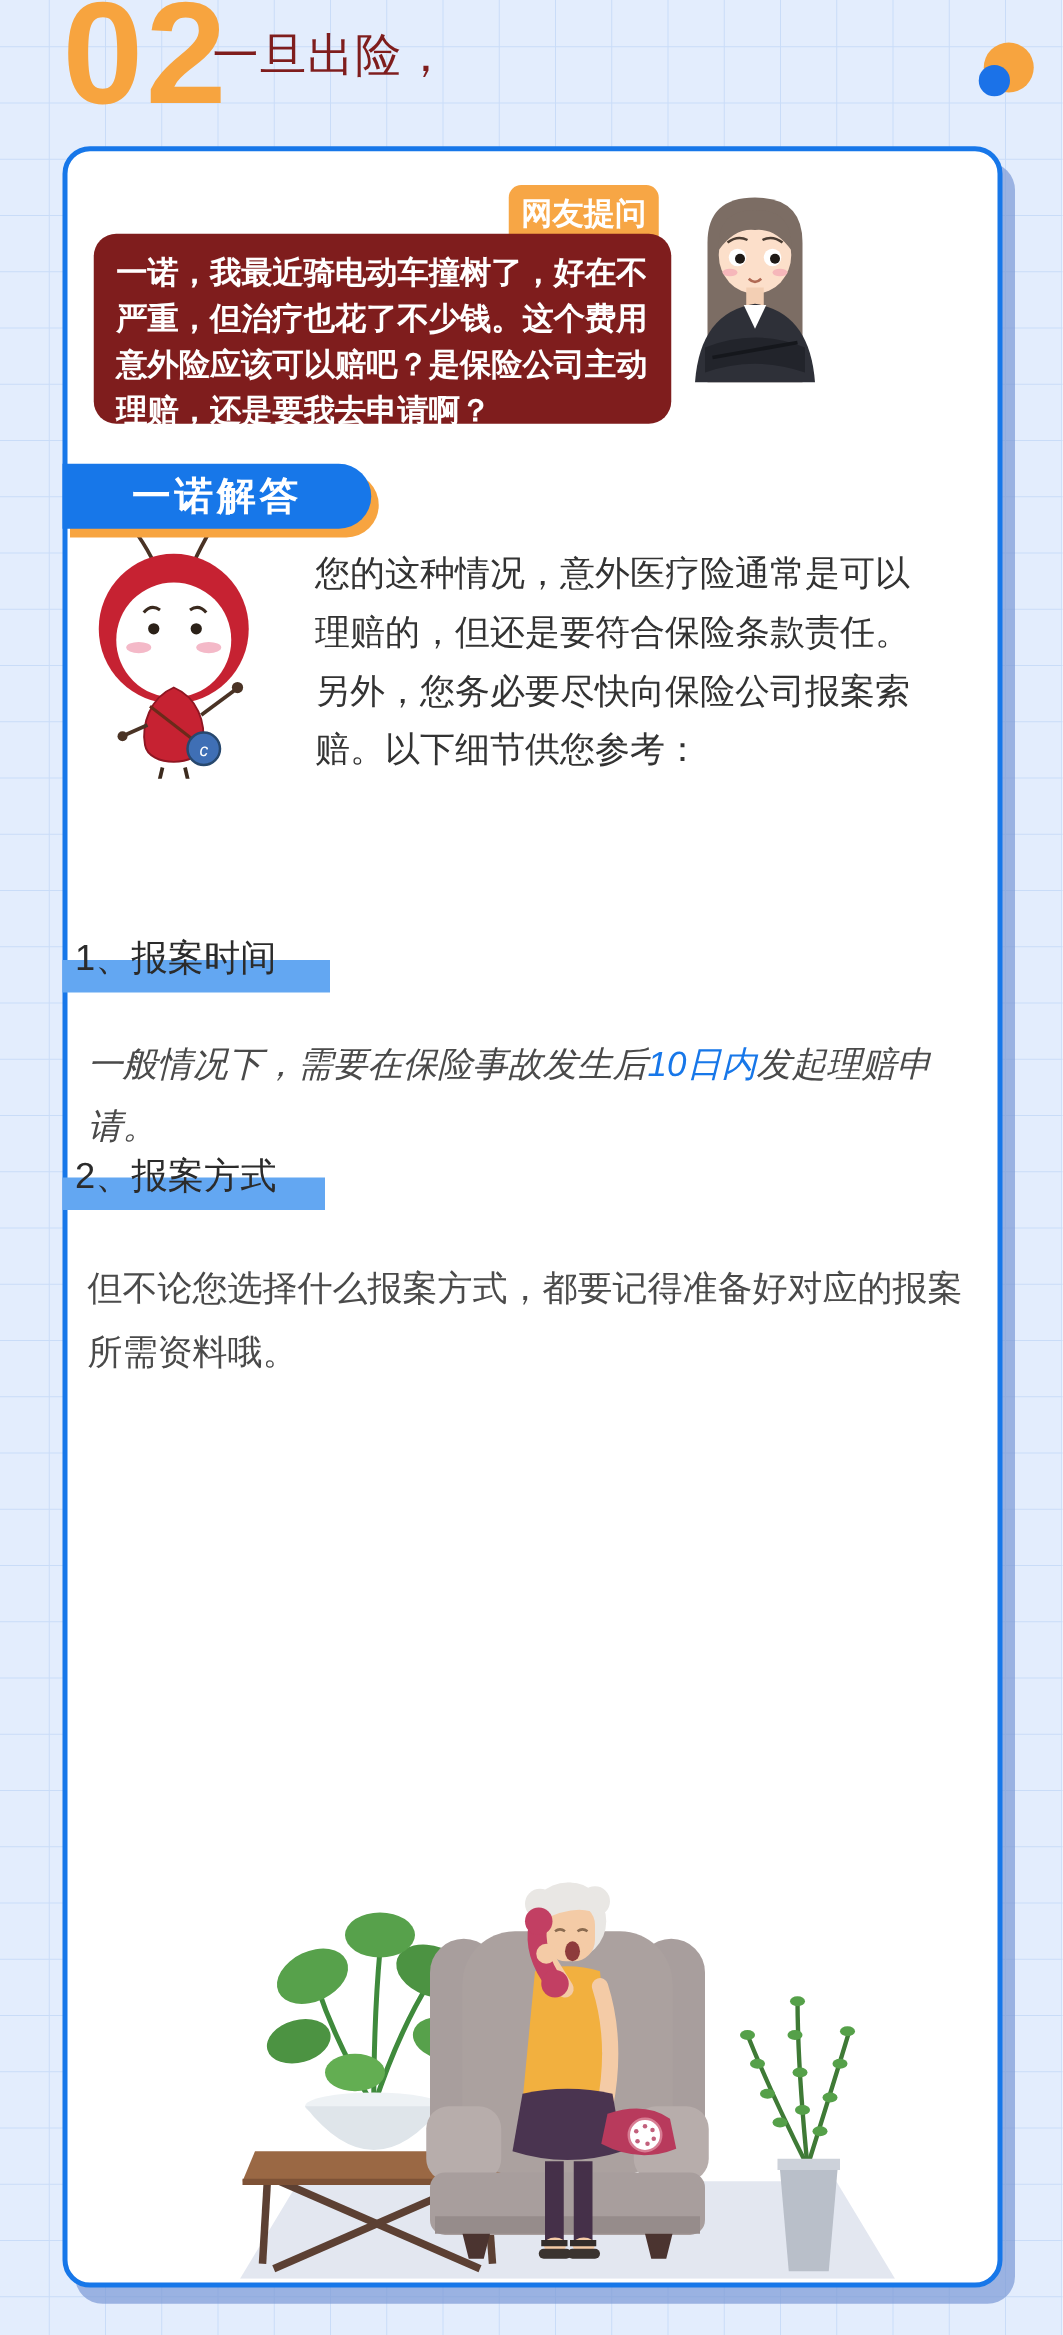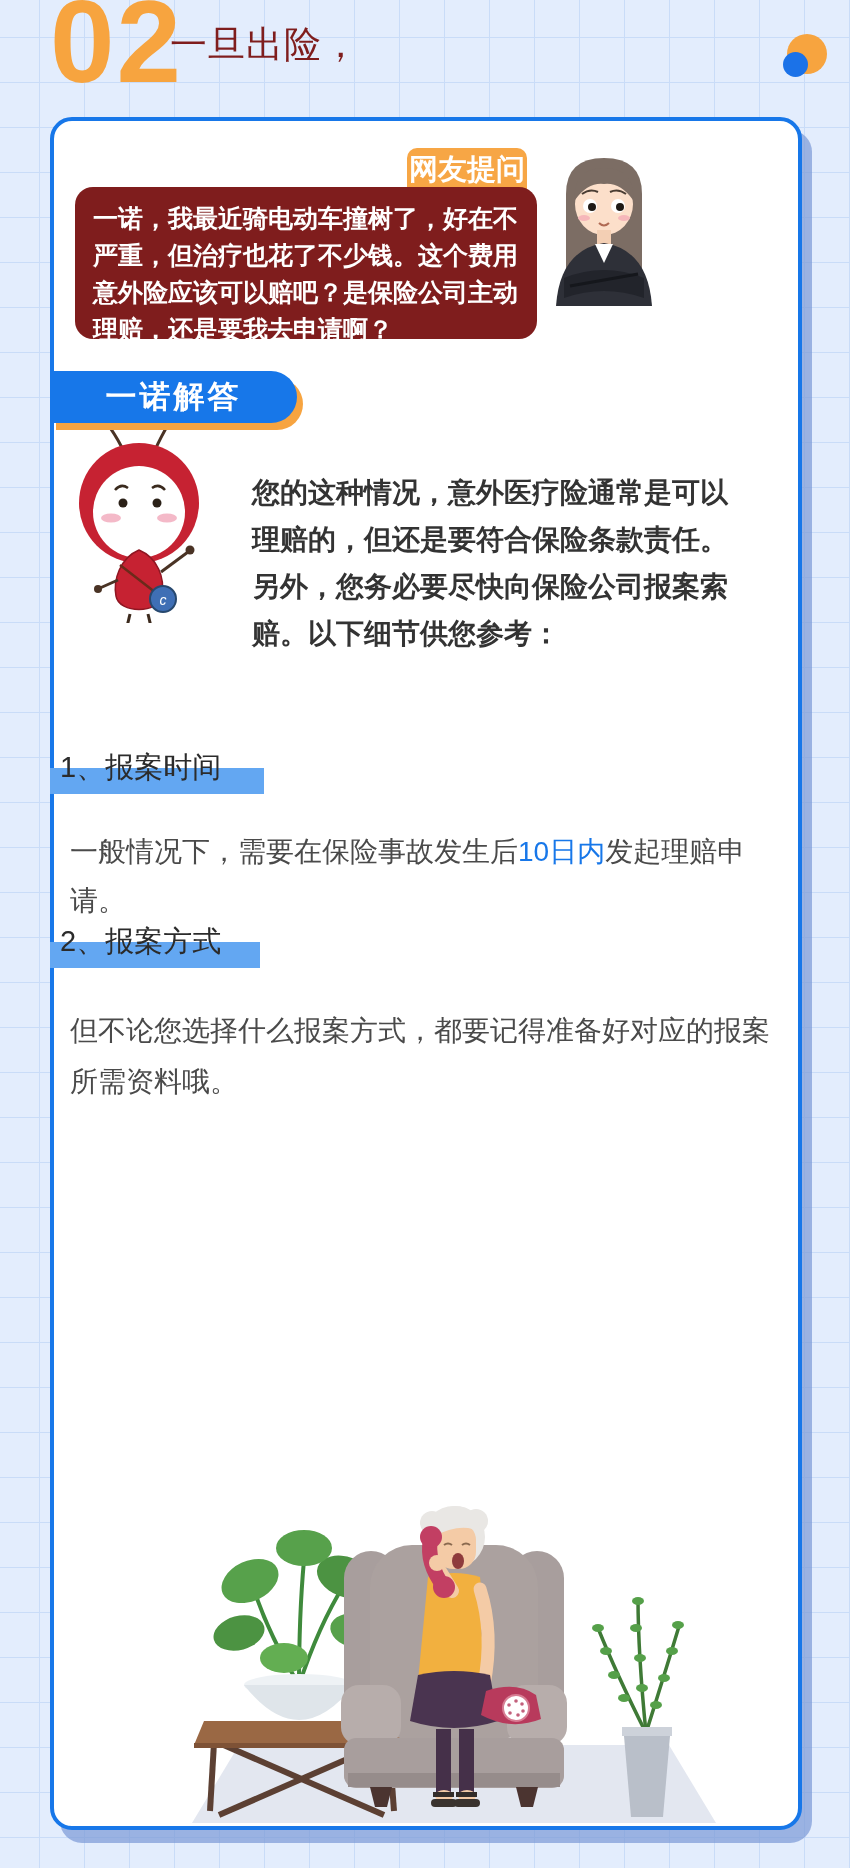--- a/index.html
+++ b/index.html
@@ -31,56 +31,56 @@
   .card{
     left:50px;top:117px;width:752px;height:1713px;box-sizing:border-box;
     background:#ffffff;border:4px solid #1777E9;border-radius:22px;
     box-shadow:10px 13px 0 rgba(122,153,214,.7);
     z-index:3;overflow:visible;
   }
 
   
   .q-tab{
     left:353px;top:27px;width:120px;height:44px;background:#F7A645;
-    border-radius:10px 10px 0 0;color:#fff;font-weight:bold;font-size:29px;
+    border-radius:10px 10px 0 0;color:#fff;font-weight:bold;font-size:25px;
     display:flex;align-items:center;justify-content:center;z-index:4;
   }
   .q-bubble{
     left:21px;top:66px;width:462px;height:152px;background:#7f1d1d;
     border-radius:18px;z-index:5;box-sizing:border-box;padding:13px 18px;
     color:#ffffff;font-weight:bold;font-size:25px;line-height:37px;
   }
   .avatar{left:488px;top:25px;width:124px;height:160px;}
 
   
   .a-badge{
     left:-4px;top:250px;width:247px;height:52px;background:#1777E9;
     border-radius:0 26px 26px 0;box-shadow:6px 7px 0 #F7A440;
     display:flex;align-items:center;justify-content:center;
     color:#fff;font-weight:bold;font-size:31px;letter-spacing:3px;z-index:6;
   }
 
   .mascot{left:8px;top:267px;width:155px;height:235px;}
 
   .a-intro{
-    left:198px;top:348px;width:492px;font-size:28px;font-weight:bold;
+    left:198px;top:314px;width:492px;font-size:28px;font-weight:normal;
     color:#333333;line-height:47px;
   }
 
   
   .h-wrap{left:0;top:0;z-index:5;}
   .h-text{position:relative;z-index:2;font-size:29px;font-weight:normal;
     color:#2b2b2b;padding-left:6px;line-height:34px;}
   .h-bar{position:absolute;left:-4px;z-index:1;height:26px;background:#63A7F2;}
   .h1-wrap{left:0;top:629px;}
   .h1-bar{top:18px;width:214px;}
   .h2-wrap{left:0;top:803px;}
   .h2-bar{top:18px;width:210px;}
 
-  .body-text{font-size:28px;color:#4a4a4a;line-height:49px;}
+  .body-text{font-size:28px;color:#4a4a4a;line-height:49px;font-style:italic;}
   .s1-body{left:16px;top:706px;width:706px;}
   .deadline{color:#1777E9;}
 
   .flow{left:16px;top:884px;width:710px;font-size:28px;color:#4a4a4a;line-height:51px;}
   .flow p{margin:0;}
   .flow .methods{margin-top:13px;}
 
   .scene{left:90px;top:1372px;width:620px;height:330px;}
 </style>
 </head>

